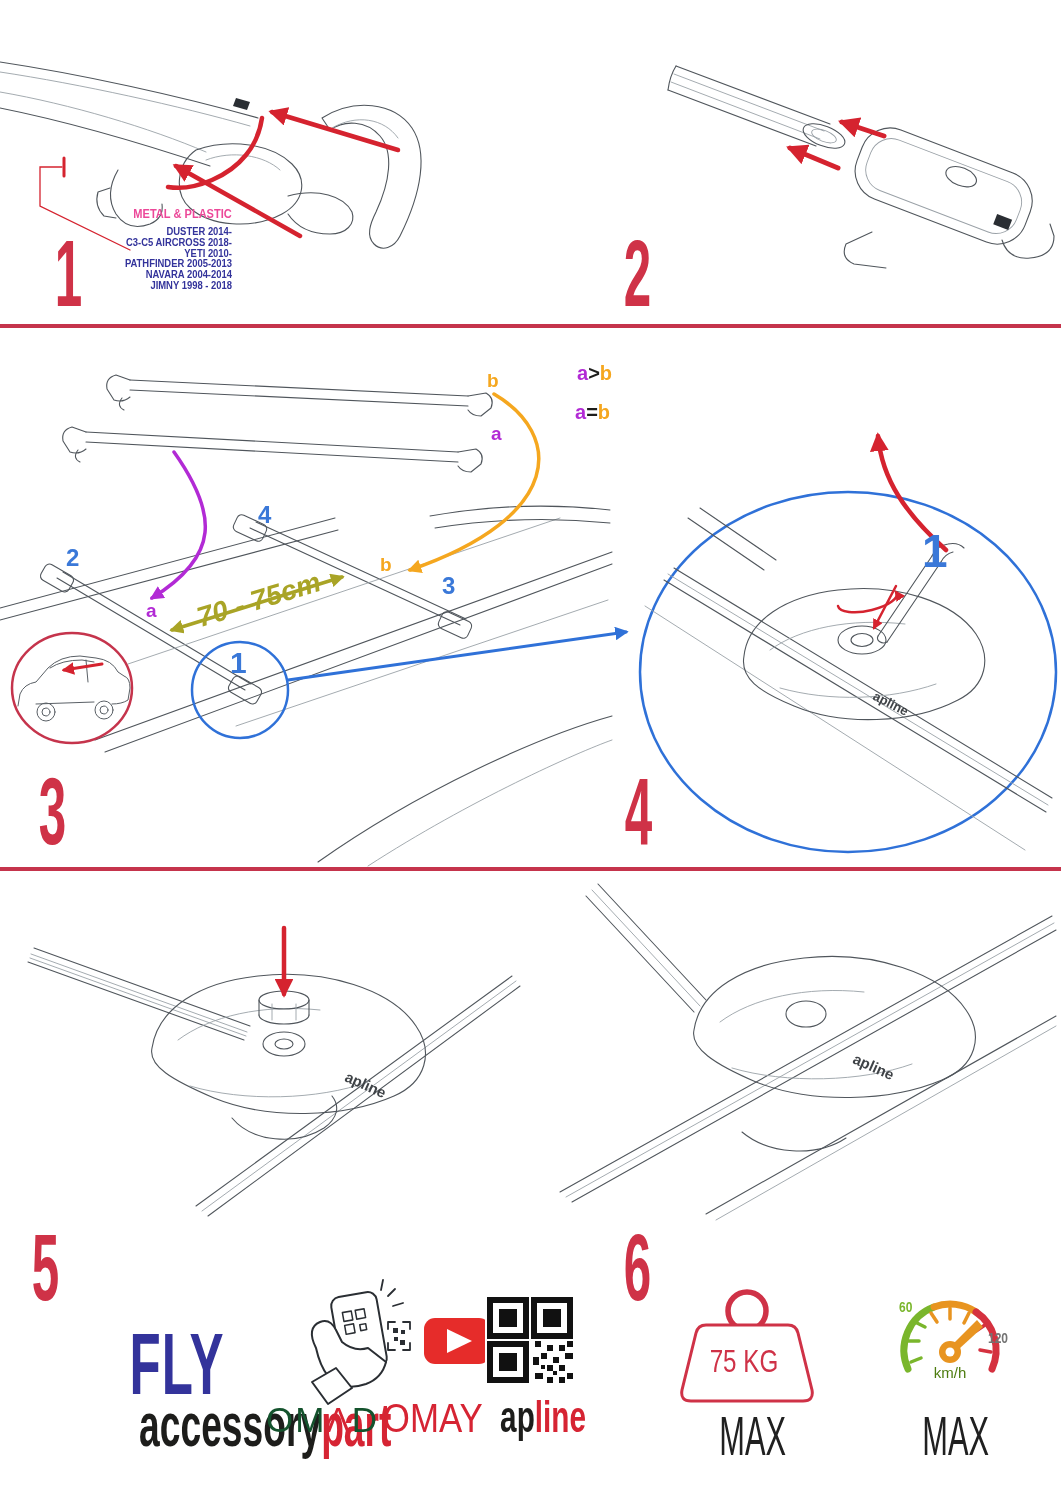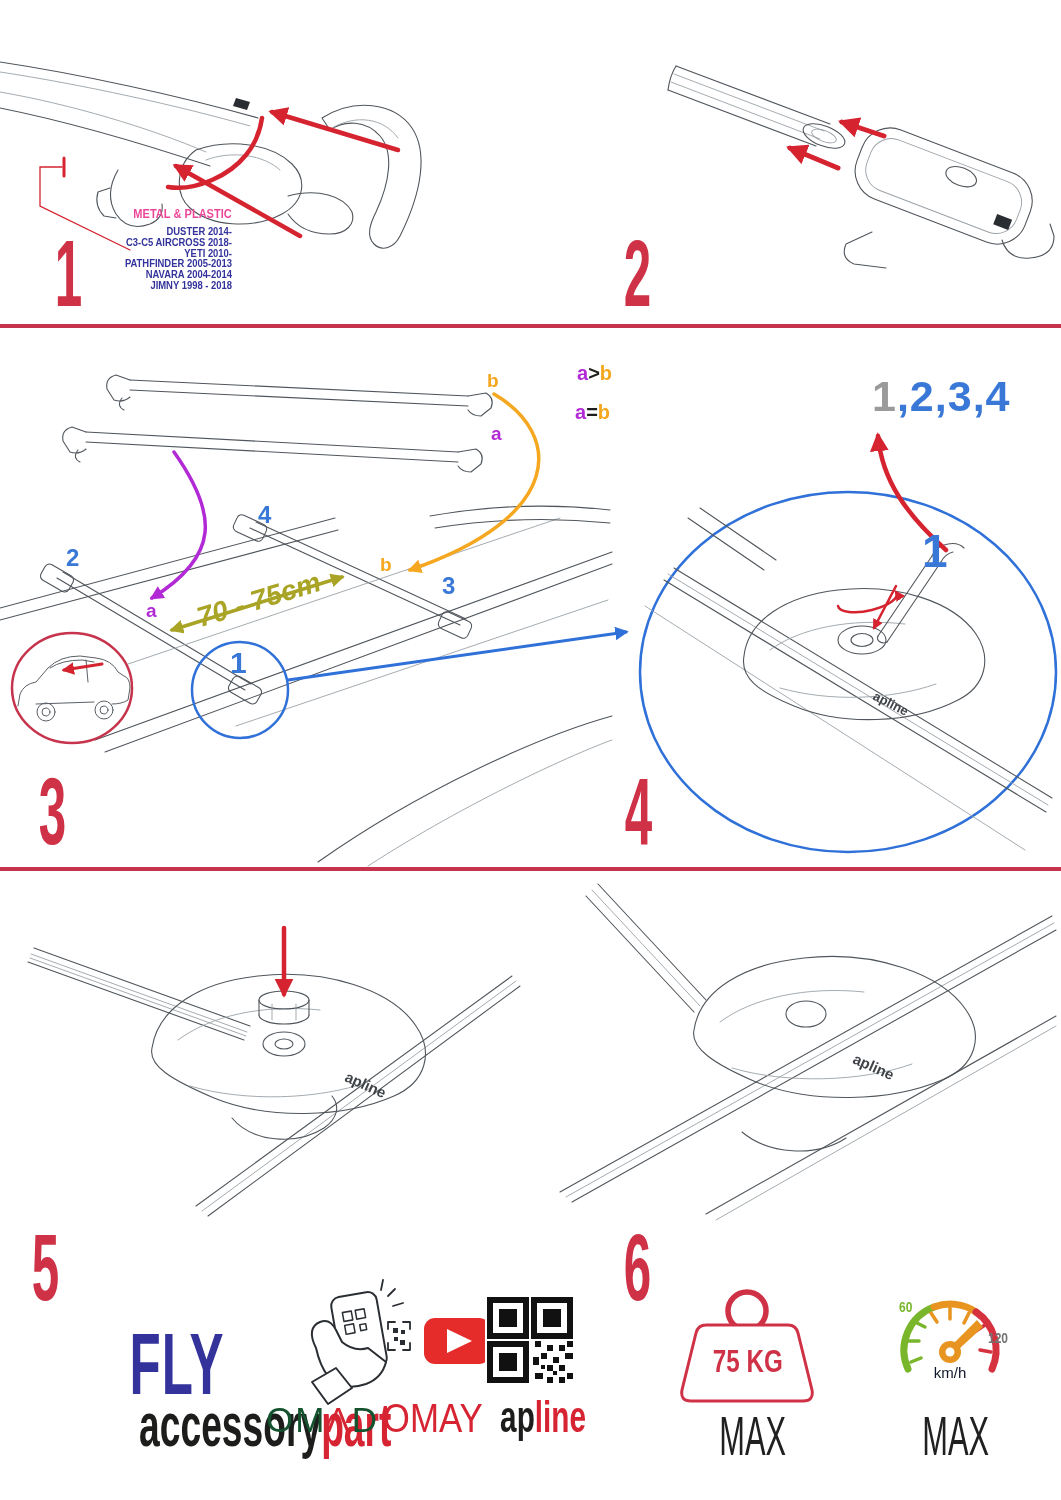--- a/index.html
+++ b/index.html
@@ -28,27 +28,27 @@
   .footlogo{font-size:13px;font-weight:700;color:#3f4347;white-space:nowrap}
   .fly{left:95px;top:1320px;width:130px;text-align:center;font-size:88px;font-weight:700;line-height:1}
   .fly>span{display:inline-block;transform:scaleX(.58);transform-origin:center top;letter-spacing:2px}
   .accpart{left:55px;top:1394px;width:210px;text-align:center;font-size:62px;font-weight:700;line-height:1}
   .accpart>span{display:inline-block;transform:scaleX(.60);transform-origin:center top;white-space:nowrap}
   .omad{left:266px;top:1402px;width:104px;text-align:center;font-size:35px;font-weight:500;letter-spacing:2px;line-height:1}
   .omay{left:374px;top:1398px;width:104px;text-align:left;font-size:41px;font-weight:400;line-height:1}
   .omay>span{display:inline-block;transform:scaleX(.85);transform-origin:center top;color:#d62433}
   .aplinelogo{left:478px;top:1394px;width:100px;text-align:center;font-size:45px;font-weight:600;line-height:1}
   .aplinelogo>span{display:inline-block;transform:scaleX(.66);transform-origin:center top;white-space:nowrap}
-  .kg{left:700px;top:1346px;width:95px;text-align:center;font-size:31px;font-weight:700;line-height:1}
+  .kg{left:700px;top:1346px;width:95px;font-size:31px;font-weight:400;line-height:1}
   .kg>span{display:inline-block;transform:scaleX(.78);transform-origin:center top;white-space:nowrap;color:#cf3247}
   .maxlbl{width:110px;text-align:center;font-size:56px;font-weight:400;line-height:1;color:#202020}
   .maxlbl>span{display:inline-block;transform:scaleX(.55);transform-origin:center top}
   .gaugenum{font-size:15px;font-weight:700;line-height:1}
   .gaugenum>span{display:inline-block;transform:scaleX(.8);transform-origin:left top}
-  .kmh{left:922px;top:1364px;width:56px;text-align:center;font-size:15px;color:#0f172a}
+  .kmh{left:922px;top:1364px;width:56px;text-align:center;font-size:15px;color:#4d7c0f}
 </style>
 </head>
 <body>
 
 <div class="page">
 
 <svg class="art" viewBox="0 0 1061 1500">
   <defs>
     <marker id="mr" viewBox="0 0 10 10" refX="8" refY="5" markerWidth="4.2" markerHeight="4.2" orient="auto-start-reverse">
           <path d="M0,0 L10,5 L0,10 z" fill="#d5232f"></path>
@@ -334,21 +334,20 @@
   <div class="abs legend" style="left:577px;top:363px"><span class="purple">a</span><span class="op">&gt;</span><span class="orange">b</span></div>
   <div class="abs legend" style="left:575px;top:402px"><span class="purple">a</span><span class="op">=</span><span class="orange">b</span></div>
   <div class="abs poslabel blue" style="left:66px;top:544px">2</div>
   <div class="abs poslabel blue" style="left:258px;top:501px">4</div>
   <div class="abs poslabel blue" style="left:442px;top:572px">3</div>
   <div class="abs circnum blue" style="left:230px;top:646px">1</div>
   <div class="abs barlabel purple" style="left:146px;top:600px">a</div>
   <div class="abs barlabel orange" style="left:380px;top:554px">b</div>
   <div class="abs measure olive" style="left:195px;top:584px">70 - 75cm</div>
 
-  <div class="abs seq" style="left:872px;top:372px"><span class="gray1">1</span><span class="blue">,2,3,4</span></div>
   <div class="abs bignum1 blue" style="left:922px;top:524px">1</div>
   <div class="abs footlogo" style="left:872px;top:696px;transform:rotate(27deg)">apline</div>
 
   <div class="abs footlogo" style="left:344px;top:1076px;transform:rotate(24deg);font-size:15px">apline</div>
   <div class="abs footlogo" style="left:852px;top:1058px;transform:rotate(24deg);font-size:15px">apline</div>
 
   <div class="abs fly navy"><span>FLY</span></div>
   <div class="abs accpart"><span><span class="blk">accessory</span><span style="color:#d62433">part</span></span></div>
   <div class="abs omad"><span class="dark">OM</span><span style="color:#d62433">Λ</span><span class="dark">D</span></div>
   <div class="abs omay"><span>OMAY</span></div>

